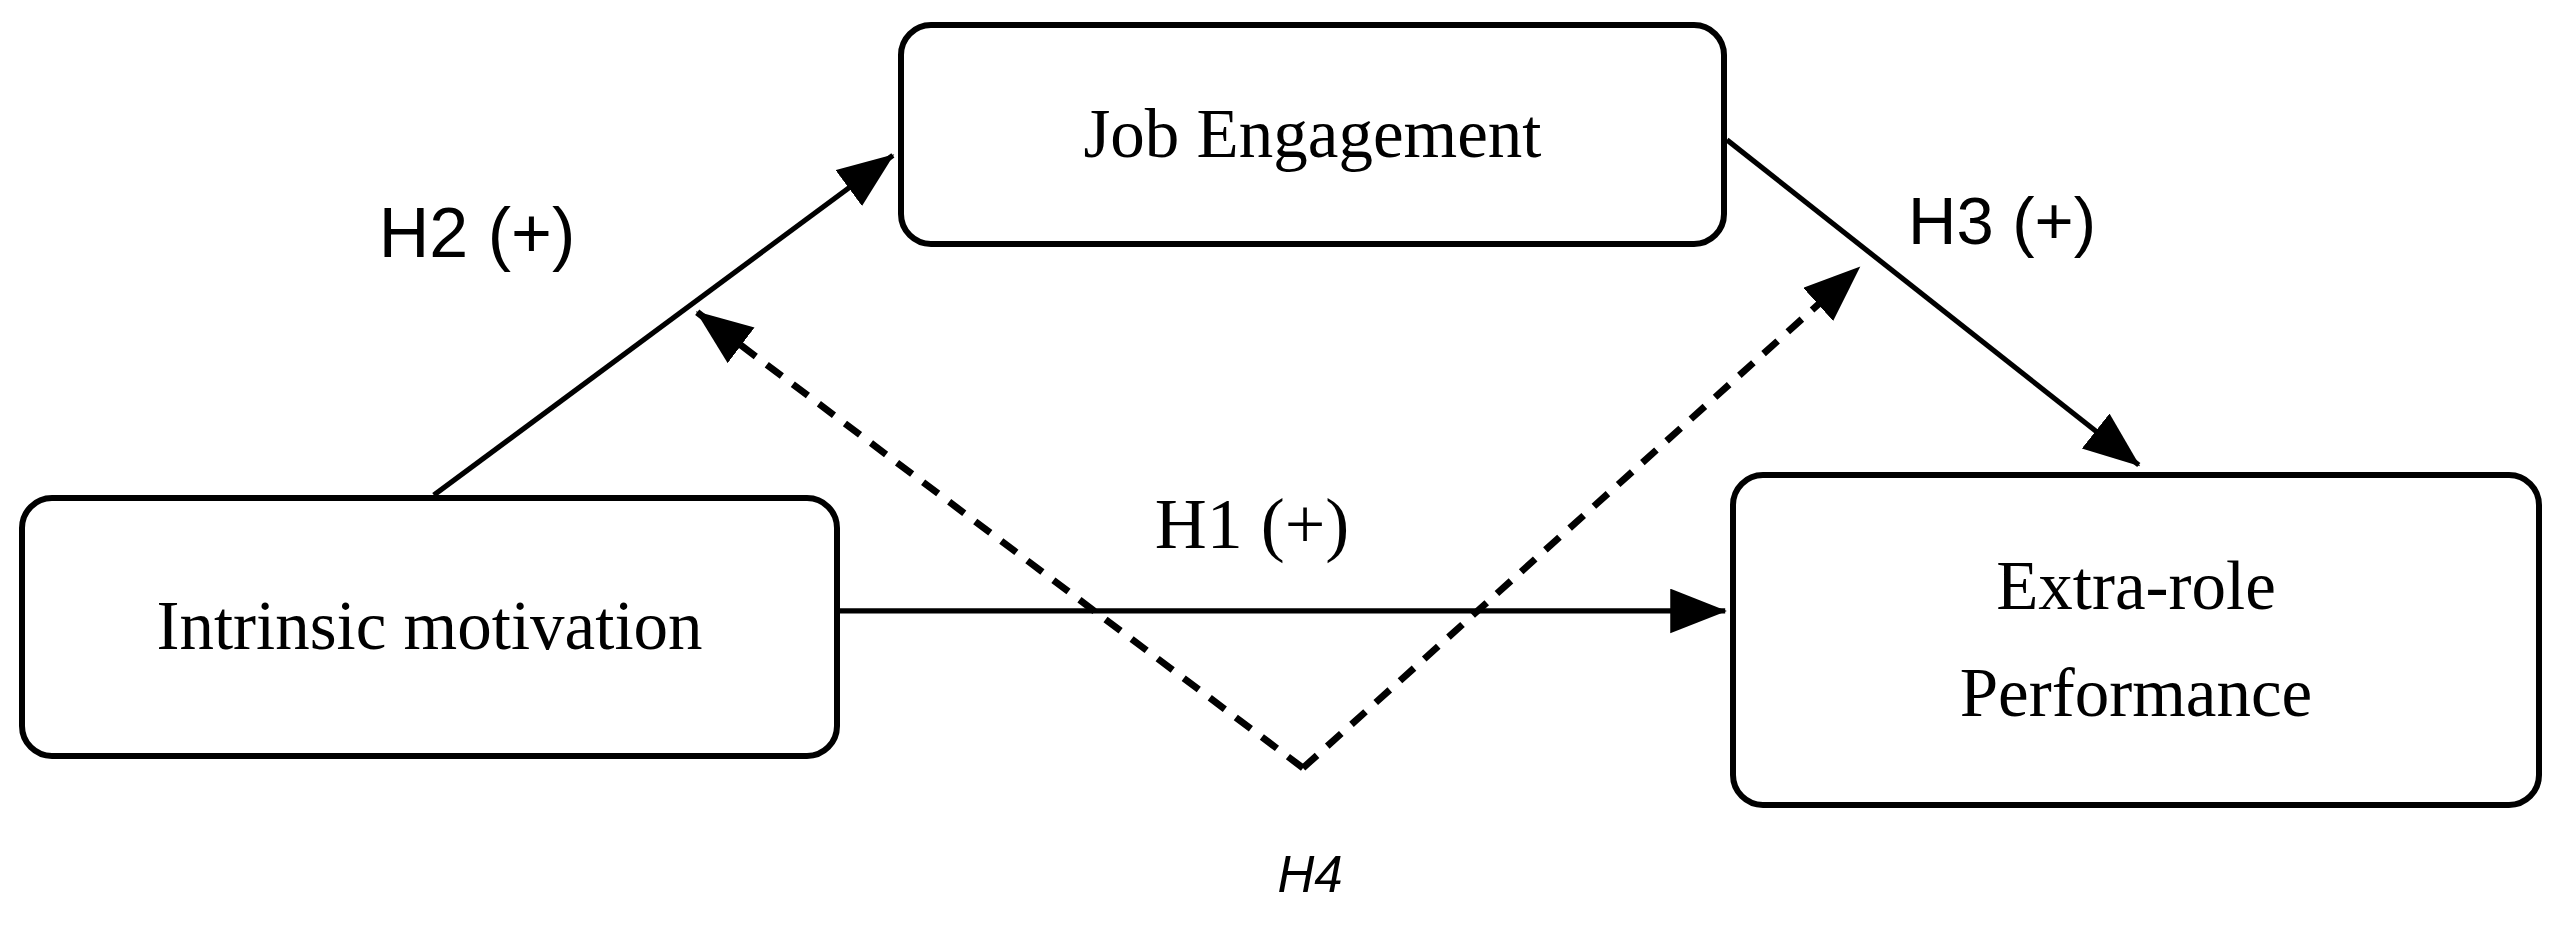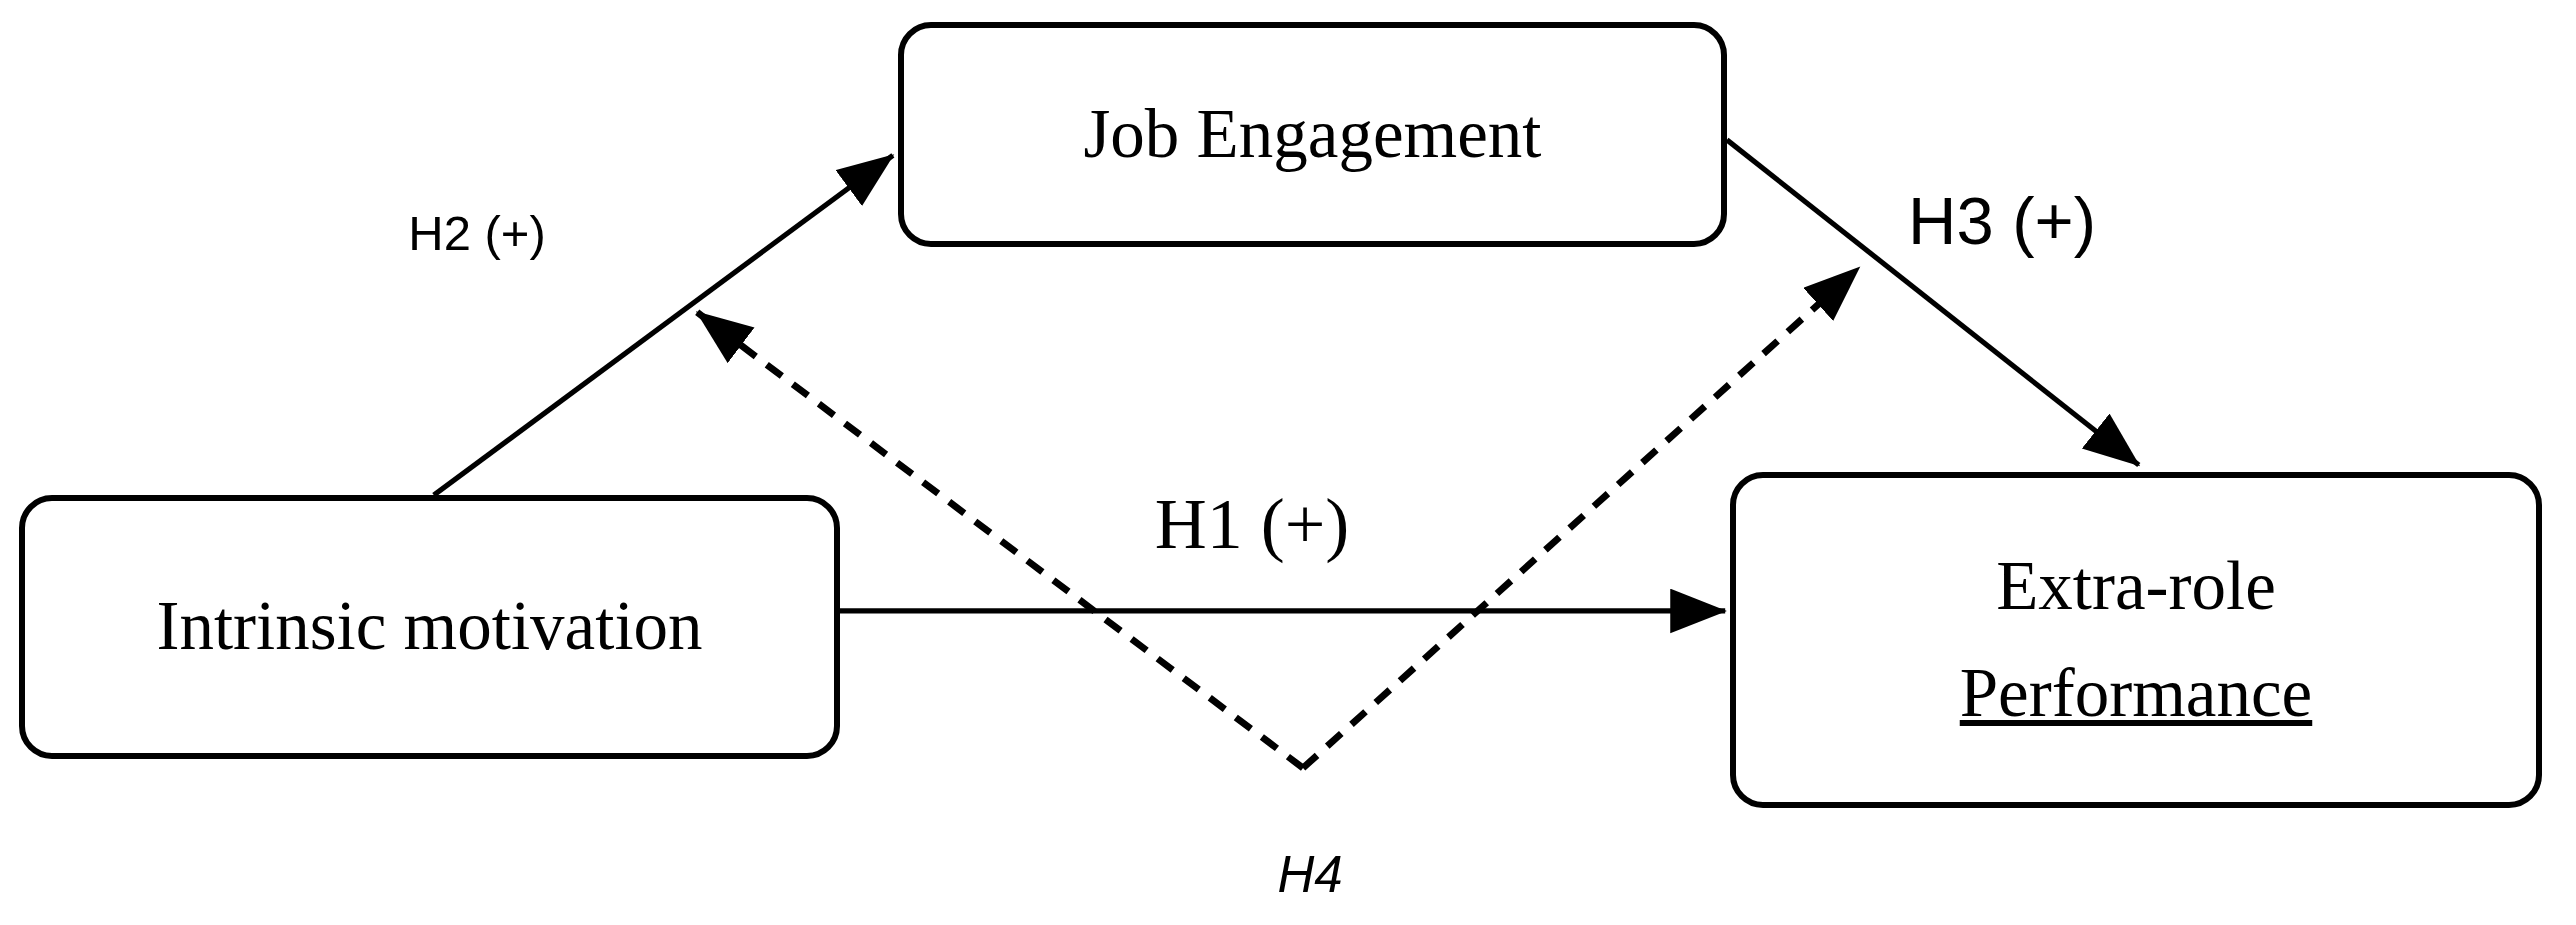--- a/index.html
+++ b/index.html
@@ -35,32 +35,32 @@
     font-family: "Liberation Serif", serif;
     font-size: 69px;
     line-height: 1.1;
     color: #000000;
     text-align: center;
     white-space: nowrap;
   }
   .node-intrinsic   { left: 19px;   top: 495px; width: 821px; height: 264px; }
   .node-engagement  { left: 898px; top: 22px;  width: 829px; height: 225px; text-align: right; }
   .node-extra-role  { left: 1730px; top: 472px; width: 812px; height: 336px; }
-  .node-extra-role .node-line + .node-line { margin-top: 31px; text-decoration: underline; }
+  .node-extra-role .node-line + .node-line { margin-top: 31px; }
 
   .edge-label {
     position: absolute;
     transform: translate(-50%, -50%);
     color: #000000;
     white-space: nowrap;
     line-height: 1;
   }
   .lbl-sans  { font-family: "Liberation Sans", sans-serif; }
   .lbl-serif { font-family: "Liberation Serif", serif; }
-  .edge-label-h2 { left: 477px;  top: 233px;  font-size: 49px; }
+  .edge-label-h2 { left: 477px;  top: 233px;  font-size: 70px; }
   .edge-label-h1 { left: 1252px; top: 524px;  font-size: 72px; }
   .edge-label-h3 { left: 2002px; top: 220px;  font-size: 67px; text-align: right; }
   .edge-label-h4 { left: 1310px; top: 874px; font-size: 51px; font-style: italic; }
 </style>
 </head>
 <body>
 
 <div class="canvas">
 
   <div class="node node-intrinsic">

